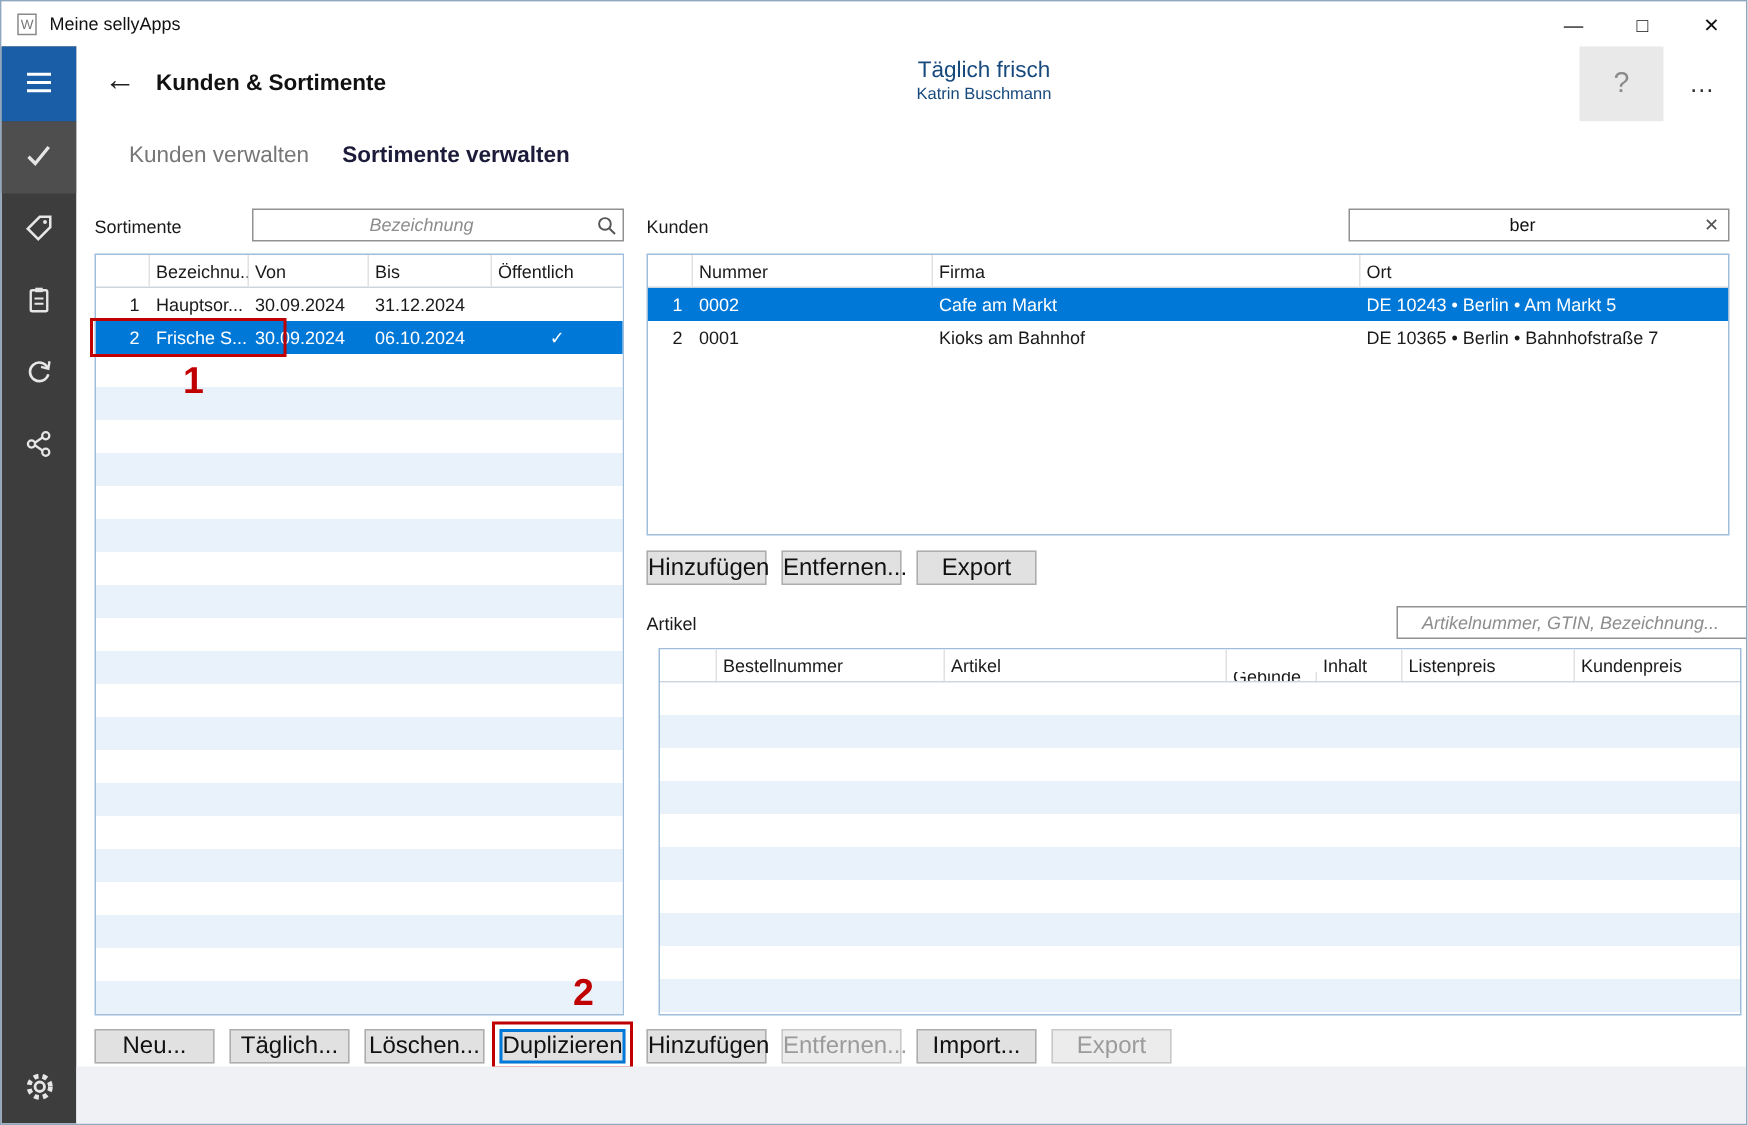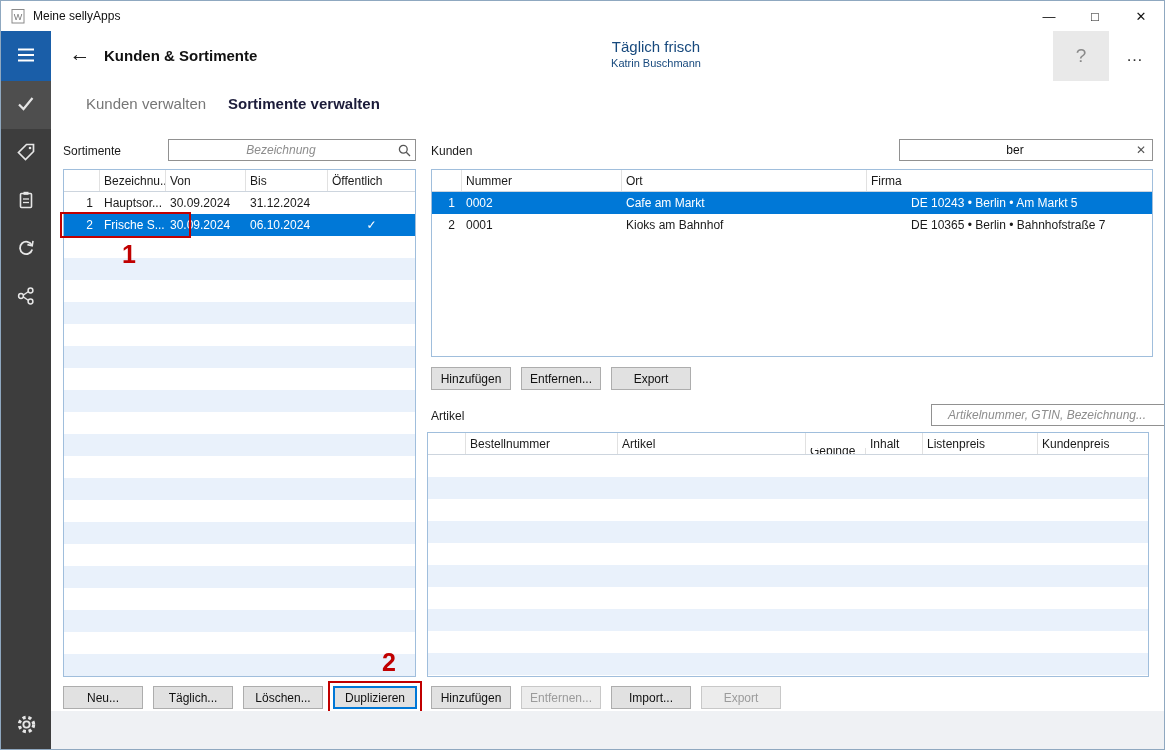--- a/index.html
+++ b/index.html
@@ -62,21 +62,21 @@
   .cell.num { justify-content:flex-end; padding-right:7px; }
   .cell.center { justify-content:center; }
 
   
   .s-c0 { width:36px; } .s-c1 { width:66px; } .s-c2 { width:80px; } .s-c3 { width:82px; } .s-c4 { flex:1; }
   
   .k-c0 { width:30px; } .k-c1 { width:160px; } .k-c2 { width:285px; } .k-c3 { flex:1; }
   
   .a-c0 { width:38px; } .a-c1 { width:152px; } .a-c2 { width:188px; } .a-c3 { width:60px;margin-top:15px; } .a-c4 { width:57px; } .a-c5 { width:115px; } .a-c6 { flex:1; }
 
-  .btn { position:absolute; width:80px; height:23px; background:#e1e1e1; border:1px solid #adadad; font-size:12px; font-family:"Liberation Sans", sans-serif; color:#111; text-align:center; line-height:20px; }
+  .btn { position:absolute; width:80px; height:23px; background:#e1e1e1; border:1px solid #adadad; font-size:16px; font-family:"Liberation Sans", sans-serif; color:#111; text-align:center; line-height:20px; }
   .btn.focused { border:2px solid #0078d7; }
   .btn.disabled { color:#9b9b9b; background:#ececec; border-color:#c8c8c8; }
 
   
   .anno-rect { position:absolute; border:2px solid #c00000; background:transparent; pointer-events:none; }
   .anno-num { position:absolute; color:#c00000; font-size:25px; font-weight:bold; pointer-events:none; }
 </style>
 </head>
 <body>
 
@@ -230,22 +230,22 @@
 
     <div class="search-box" style="left:848px; top:13px; width:254px;">
       <input value="ber" style="">
       <span class="clear-btn">✕</span>
     </div>
 
     <div class="table" style="left:380px; top:43px; width:722px; height:188px;">
       <div class="thead">
         <div class="th k-c0"></div>
         <div class="th k-c1">Nummer</div>
+        <div class="th k-c2">Firma</div>
         <div class="th k-c3">Ort</div>
-        <div class="th k-c2">Firma</div>
       </div>
       <div class="tbody">
         <div class="trow selected">
           <div class="cell num k-c0">1</div>
           <div class="cell k-c1">0002</div>
           <div class="cell k-c2">Cafe am Markt</div>
           <div class="cell k-c3">DE 10243 • Berlin • Am Markt 5</div>
         </div>
         <div class="trow">
           <div class="cell num k-c0">2</div>
@@ -265,21 +265,21 @@
     <div class="search-box" style="left:848px; top:278px; width:254px;margin-left:32px;">
       <input placeholder="Artikelnummer, GTIN, Bezeichnung..." style="">
       <span class="search-icon-btn">
         <svg width="13" height="13" viewBox="0 0 13 13">
             <circle cx="5.3" cy="5.3" r="3.9" fill="none" stroke="#555" stroke-width="1.3"></circle>
             <line x1="8.3" y1="8.3" x2="12" y2="12" stroke="#555" stroke-width="1.3"></line>
           </svg>
       </span>
     </div>
 
-    <div class="table" style="left:376px; top:306px; width:722px; height:245px;">
+    <div class="table" style="left:388px; top:306px; width:722px; height:245px;">
       <div class="thead">
         <div class="th a-c0"></div>
         <div class="th a-c1">Bestellnummer</div>
         <div class="th a-c2">Artikel</div>
         <div class="th a-c3">Gebinde</div>
         <div class="th a-c4">Inhalt</div>
         <div class="th a-c5">Listenpreis</div>
         <div class="th a-c6">Kundenpreis</div>
       </div>
       <div class="tbody stripes"></div>

